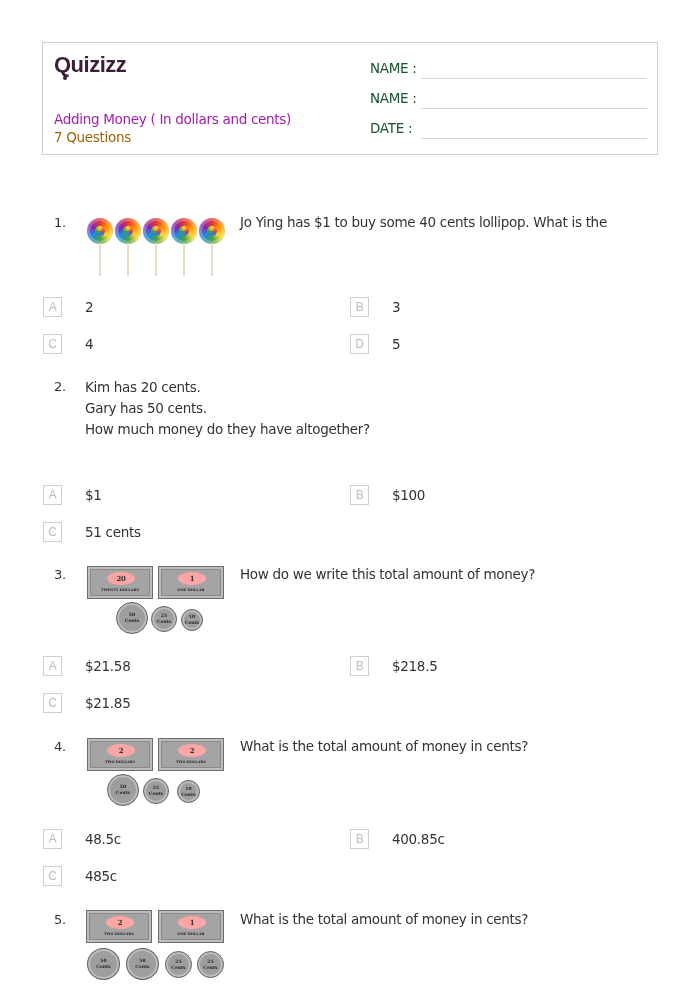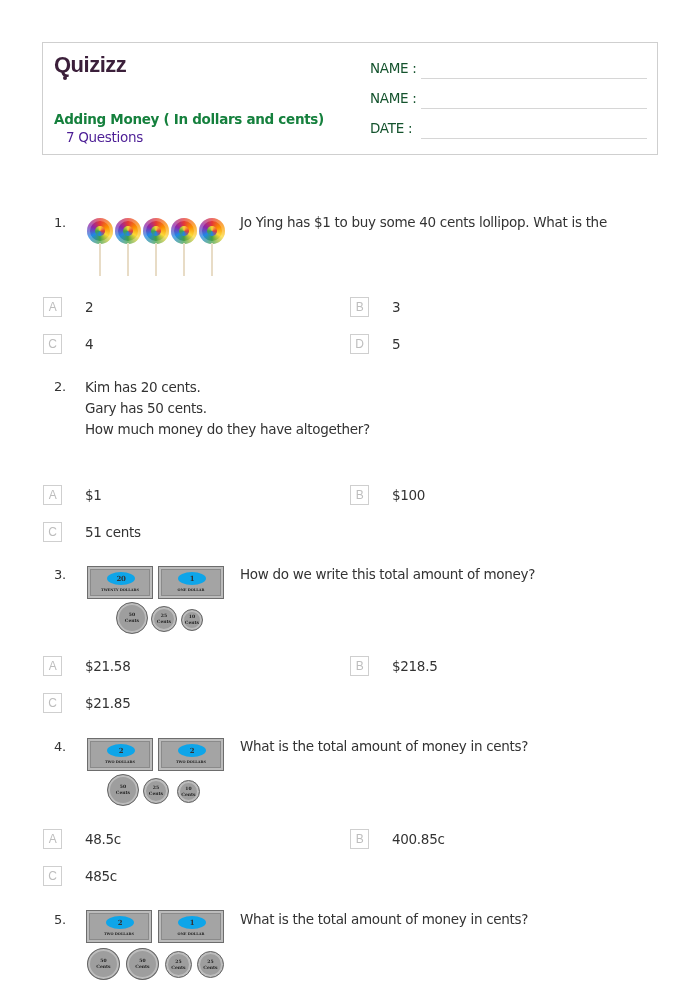--- a/index.html
+++ b/index.html
@@ -13,22 +13,22 @@
   .logo {
     position: absolute; left: 11px; top: 9px;
     font-family: "Liberation Sans", sans-serif; font-weight: bold; font-size: 22px;
     color: #3b1f3a; letter-spacing: -0.5px;
   }
   .logo .q { position: relative; display: inline-block; }
   .logo .q::after {
     content: ""; position: absolute; left: 9px; bottom: -2px; width: 4px; height: 4px;
     background: #3b1f3a; border-radius: 50%;
   }
-  .ws-title { position: absolute; left: 11px; top: 68px; font-size: 13.5px; color: #15803d; font-weight: bold; }
-  .ws-count { position: absolute; left: 23px; top: 86px; font-size: 13.5px; color: #4c1d95; }
+  .ws-title { position: absolute; left: 11px; top: 68px; font-size: 13.5px; color: #a21caf; }
+  .ws-count { position: absolute; left: 11px; top: 86px; font-size: 13.5px; color: #a16207; }
   .field { position: absolute; left: 327px; font-size: 13.5px; color: #14532d; }
   .field-line { position: absolute; left: 378px; width: 226px; height: 1px; background: #d6d6d6; }
 
   .qnum { position: absolute; font-size: 13px; color: #333; }
   .qtext { position: absolute; font-size: 13.5px; color: #333; line-height: 21px; }
 
   .opt { position: absolute; height: 20px; display: flex; align-items: center; }
   .opt-box {
     width: 19px; height: 20px; border: 1px solid #cfcfcf; color: #bdbdbd;
     font-size: 12px; display: flex; align-items: center; justify-content: center;
@@ -46,21 +46,21 @@
     content: ""; position: absolute; left: 8px; top: 8px; width: 10px; height: 10px; border-radius: 50%;
     background: conic-gradient(#fdd835, #e53935, #1e88e5, #43a047, #fdd835);
   }
   .lolly .stick { position: absolute; top: 25px; left: 13px; width: 2px; height: 33px; background: #e8dcc6; }
 
   .bill {
     position: absolute; width: 66px; height: 33px; background: #a4a4a4;
     border: 1.5px solid #6d6d6d; box-shadow: inset 0 0 0 2px #bcbcbc, inset 0 0 0 3px #8a8a8a;
   }
   .bill .oval {
-    position: absolute; left: 19px; top: 5px; width: 28px; height: 13px; background: #0ea5e9;
+    position: absolute; left: 19px; top: 5px; width: 28px; height: 13px; background: #fca5a5;
     border-radius: 50%; font-size: 7px; font-weight: bold; color: #333;
     display: flex; align-items: center; justify-content: center; font-family: "DejaVu Serif", serif;
   }
   .bill .bill-label {
     position: absolute; left: 0; right: 0; top: 21px; text-align: center;
     font-size: 3.5px; font-weight: bold; color: #222; letter-spacing: 0; font-family: "DejaVu Serif", serif;
   }
   .coin {
     position: absolute; border-radius: 50%; background: #9e9e9e; border: 1.5px solid #666;
     box-shadow: inset 0 0 0 2px #bdbdbd;

